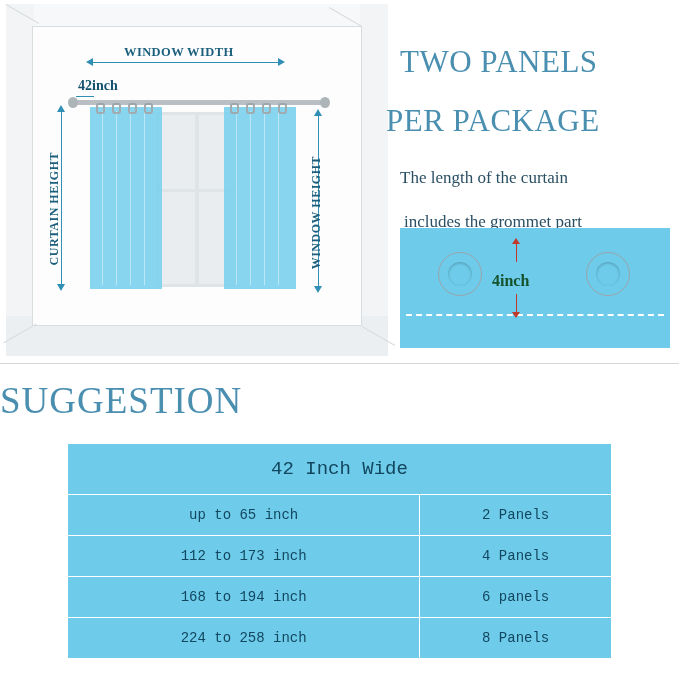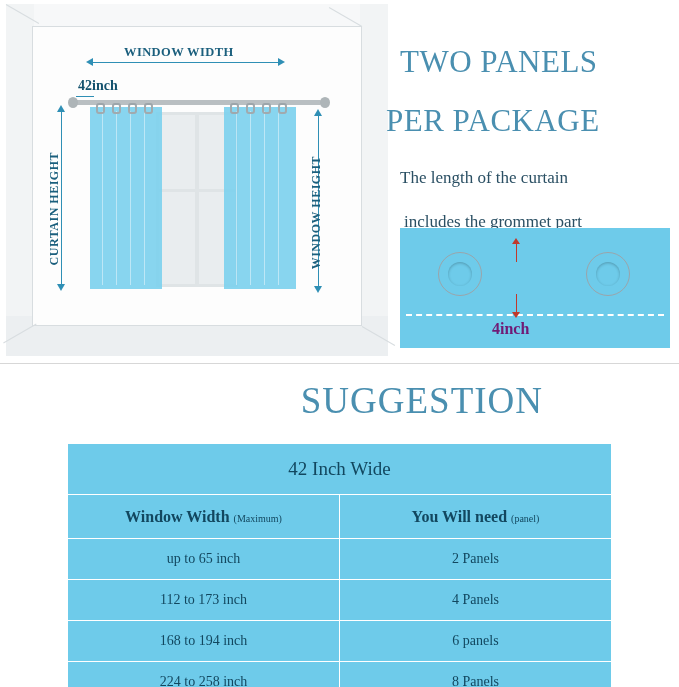--- a/index.html
+++ b/index.html
@@ -316,25 +316,24 @@
     width: 110px;
     color: #8b2f2f;
     font-family: "Liberation Serif", serif;
     font-size: 9px;
     line-height: 1.15;
   }
   #label-4inch {
     position: absolute;
     left: 92px;
     top: 44px;
-    color: #701a75;
+    color: #14532d;
     font-family: "Liberation Serif", serif;
     font-size: 16px;
     font-weight: bold;
-    margin-top: 48px;
   }
   .red-arrow-up, .red-arrow-down {
     position: absolute;
     left: 116px;
     width: 1px;
     background: #c0392b;
   }
   .red-arrow-up { top: 14px; height: 20px; }
   .red-arrow-down { top: 66px; height: 20px; }
   .red-head {
@@ -356,39 +355,39 @@
     height: 1px;
     background: #d7d7d7;
   }
 
   
   #suggestion-title {
     position: absolute;
     left: 0;
     top: 379px;
     width: 543px;
-    text-align: right;
+    text-align: left;
     color: #4a8fb0;
     font-family: "Liberation Serif", serif;
     font-size: 37px;
     letter-spacing: 1px;
   }
 
   #suggestion-table {
     position: absolute;
     left: 67px;
     top: 443px;
     width: 545px;
     border-collapse: collapse;
     background: #6ecbea;
   }
   #suggestion-table td {
     border: 1px solid #ffffff;
     color: #12475f;
-    font-family: Liberation Serif, serif;
+    font-family: Liberation Mono, monospace;
     text-align: center;
     vertical-align: middle;
   }
   td.table-banner {
     font-size: 19px;
     height: 48px;
     font-weight: normal;
   }
   td.col-head {
     font-size: 16px;
@@ -502,30 +501,20 @@
 </div>
 
 <div id="divider"></div>
 
 <div id="suggestion-title">SUGGESTION</div>
 
 <table id="suggestion-table">
   <tbody>
     <tr>
       <td class="table-banner" colspan="2">42 Inch Wide</td>
-    </tr>
-    <tr>
-      <td class="col-head w-left">
-        <span>Window Width</span>
-        <span class="small">(Maximum)</span>
-      </td>
-      <td class="col-head w-right">
-        <span>You Will need</span>
-        <span class="small">(panel)</span>
-      </td>
     </tr>
     <tr>
       <td class="cell">up to 65 inch</td>
       <td class="cell">2 Panels</td>
     </tr>
     <tr>
       <td class="cell">112 to 173 inch</td>
       <td class="cell">4 Panels</td>
     </tr>
     <tr>

